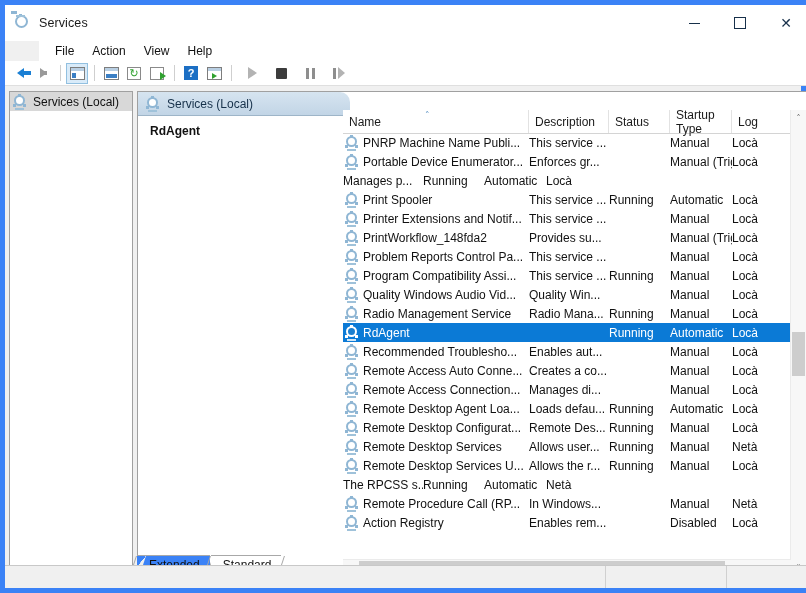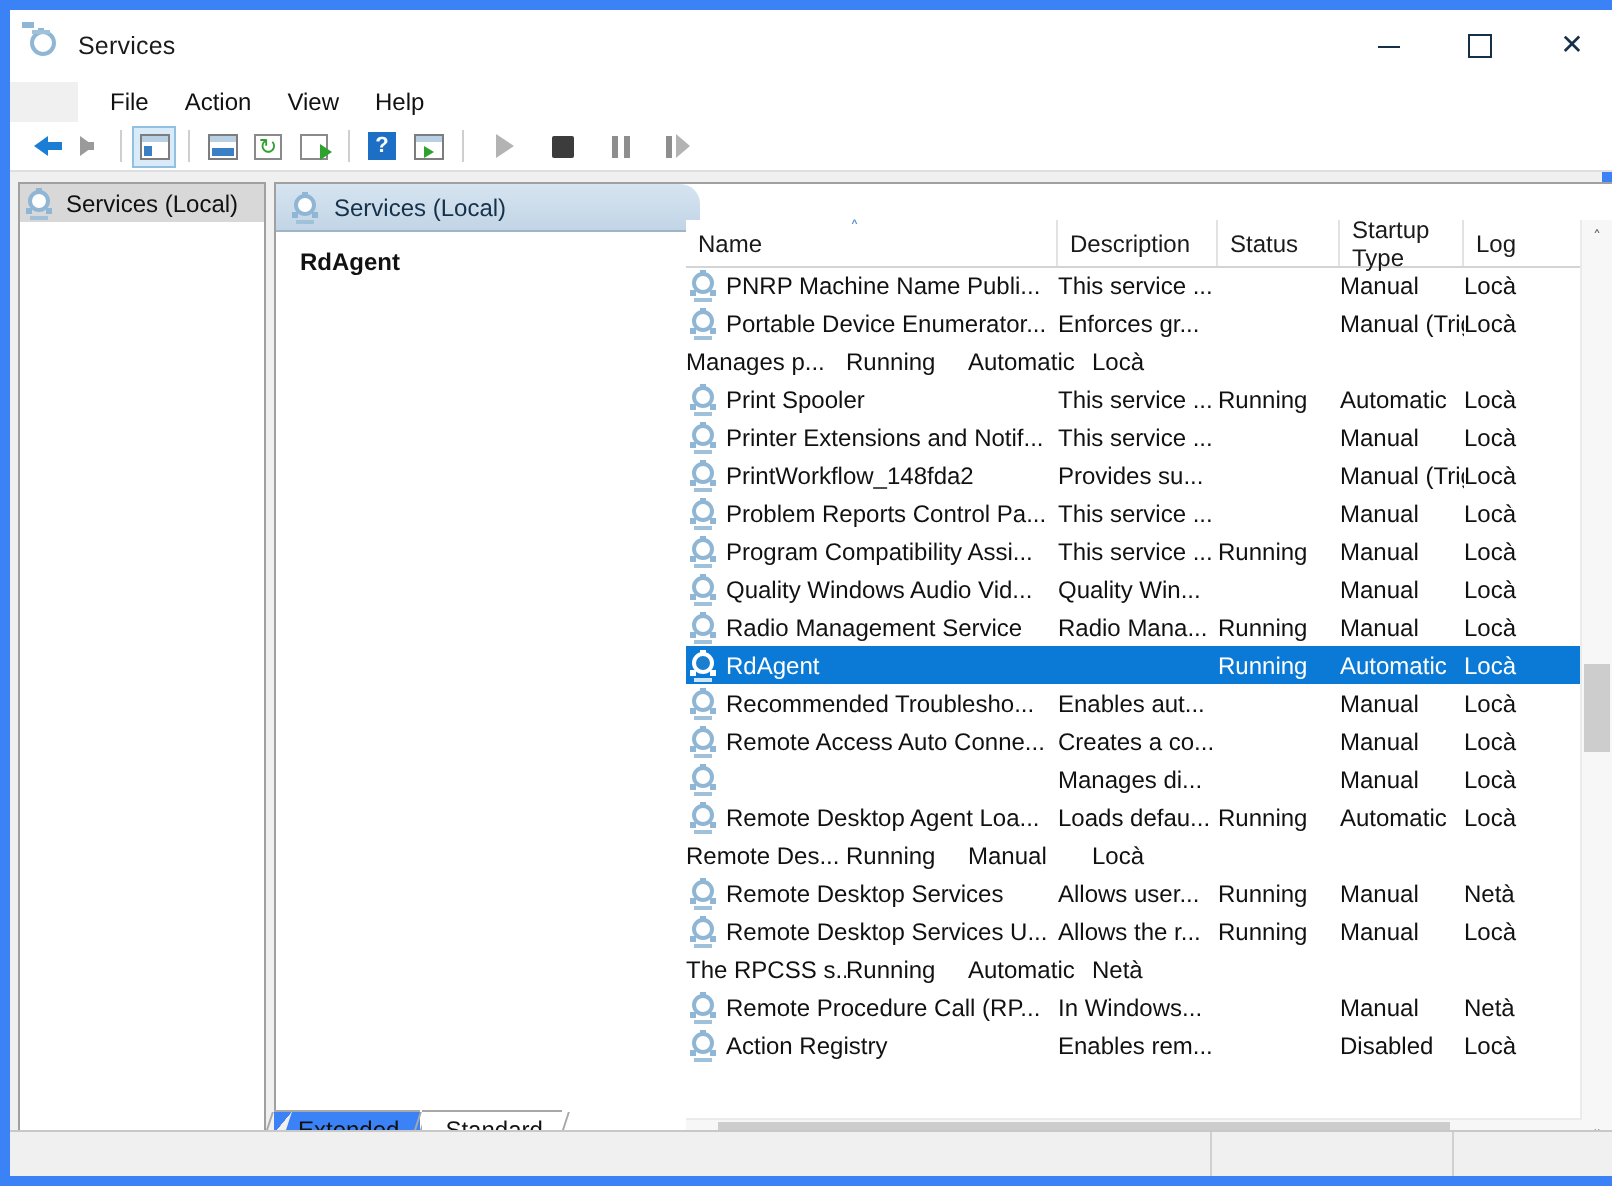--- a/index.html
+++ b/index.html
@@ -607,20 +607,21 @@
           </div>
           <div class="row">
             <div class="cell c-name">
               <span class="gear">
                 <span class="ring"></span>
                 <span class="tooth t1"></span>
                 <span class="tooth t2"></span>
                 <span class="tooth t3"></span>
                 <span class="base"></span>
               </span>
+              <span>Remote Access Connection...</span>
             </div>
             <div class="cell c-desc">Manages di...</div>
             <div class="cell c-status"></div>
             <div class="cell c-start">Manual</div>
             <div class="cell c-logon">Locà</div>
           </div>
           <div class="row">
             <div class="cell c-name">
               <span class="gear">
                 <span class="ring"></span>
@@ -630,20 +631,30 @@
                 <span class="base"></span>
               </span>
               <span>Remote Desktop Agent Loa...</span>
             </div>
             <div class="cell c-desc">Loads defau...</div>
             <div class="cell c-status">Running</div>
             <div class="cell c-start">Automatic</div>
             <div class="cell c-logon">Locà</div>
           </div>
           <div class="row">
+            <div class="cell c-name">
+              <span class="gear">
+                <span class="ring"></span>
+                <span class="tooth t1"></span>
+                <span class="tooth t2"></span>
+                <span class="tooth t3"></span>
+                <span class="base"></span>
+              </span>
+              <span>Remote Desktop Configurat...</span>
+            </div>
             <div class="cell c-desc">Remote Des...</div>
             <div class="cell c-status">Running</div>
             <div class="cell c-start">Manual</div>
             <div class="cell c-logon">Locà</div>
           </div>
           <div class="row">
             <div class="cell c-name">
               <span class="gear">
                 <span class="ring"></span>
                 <span class="tooth t1"></span>

